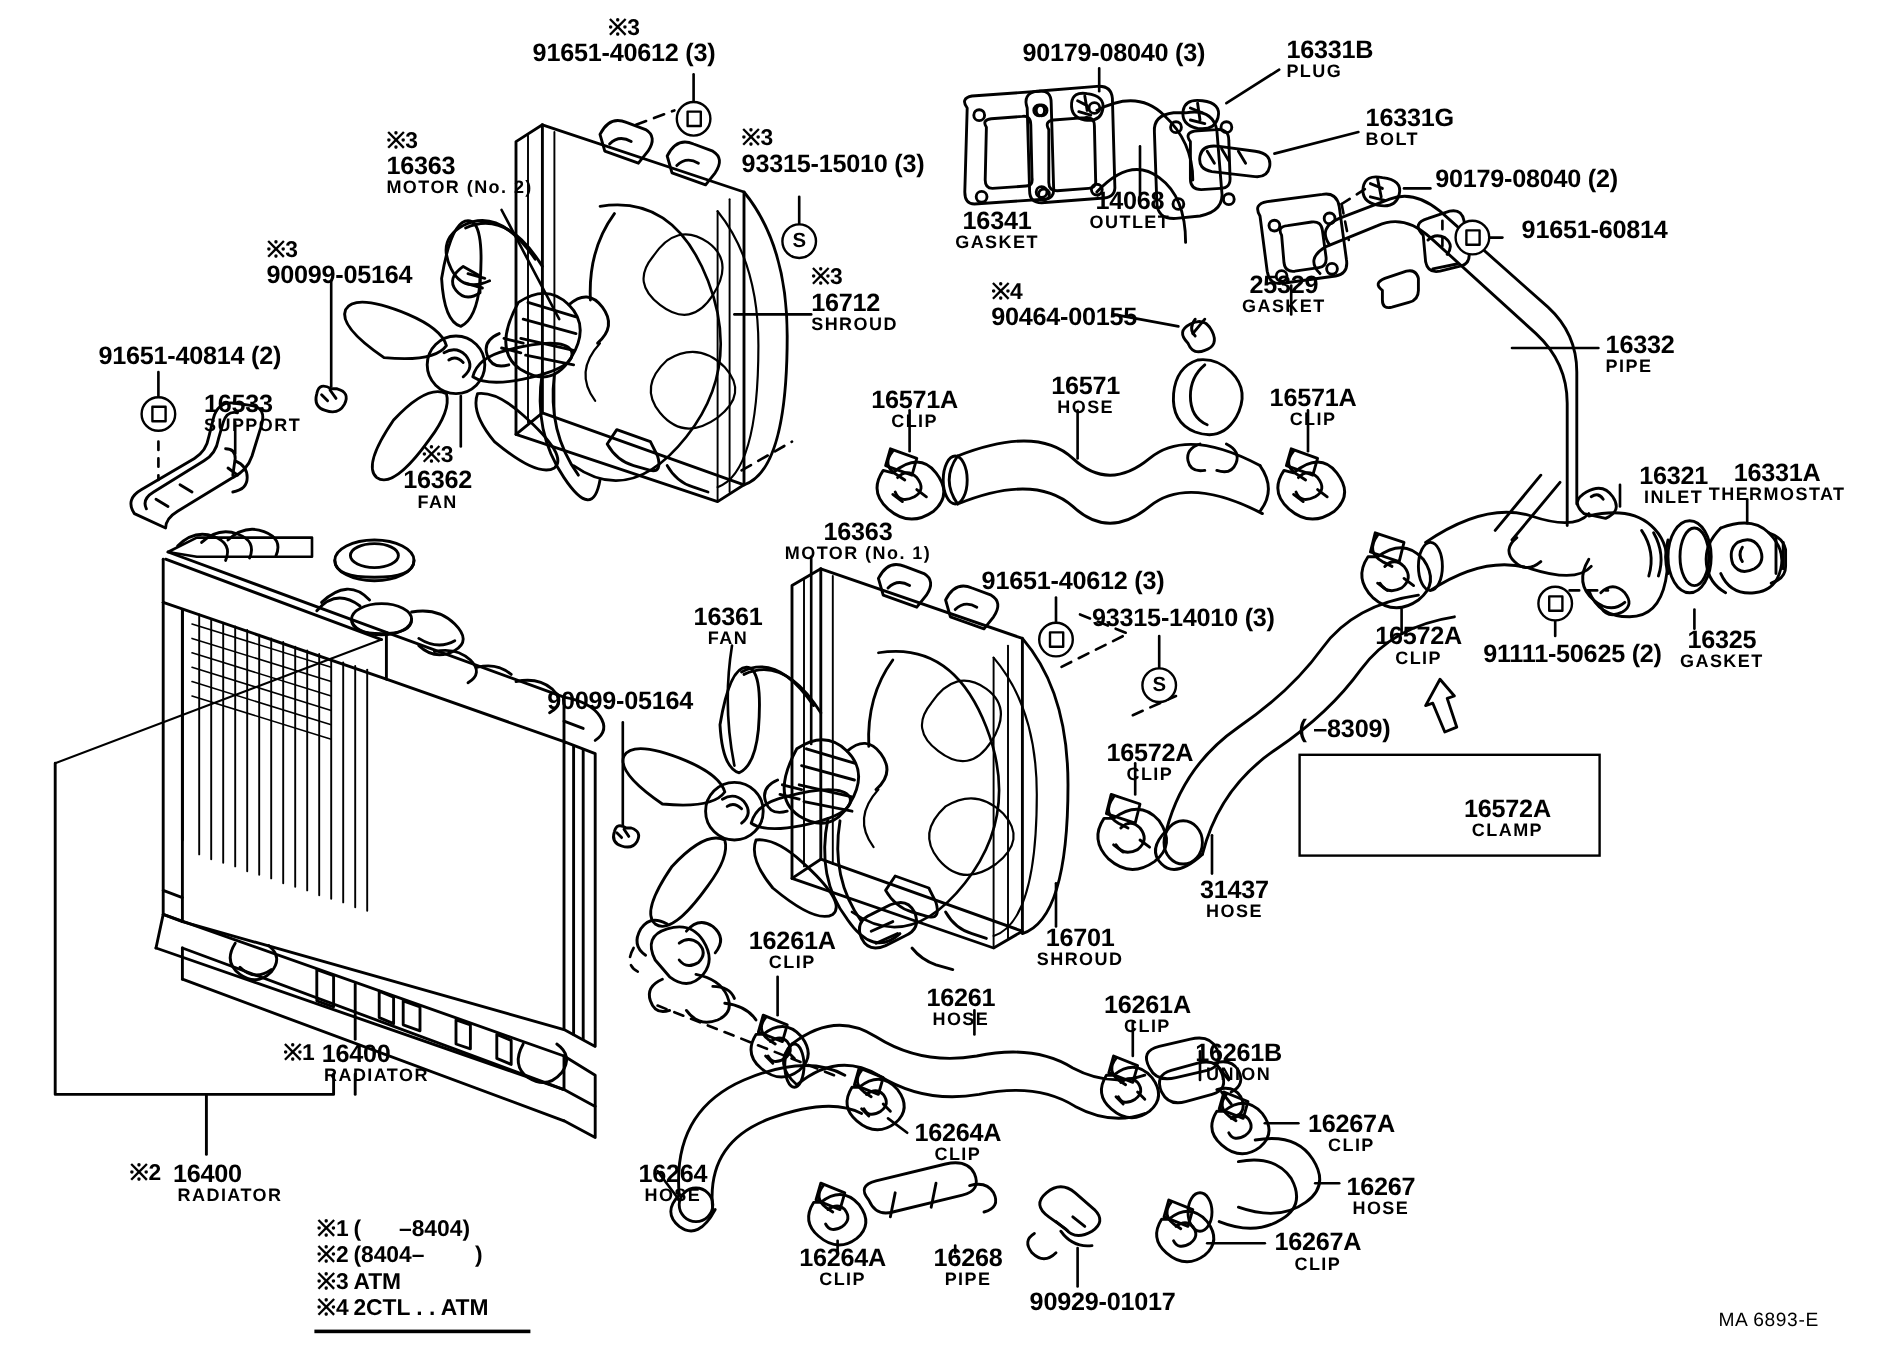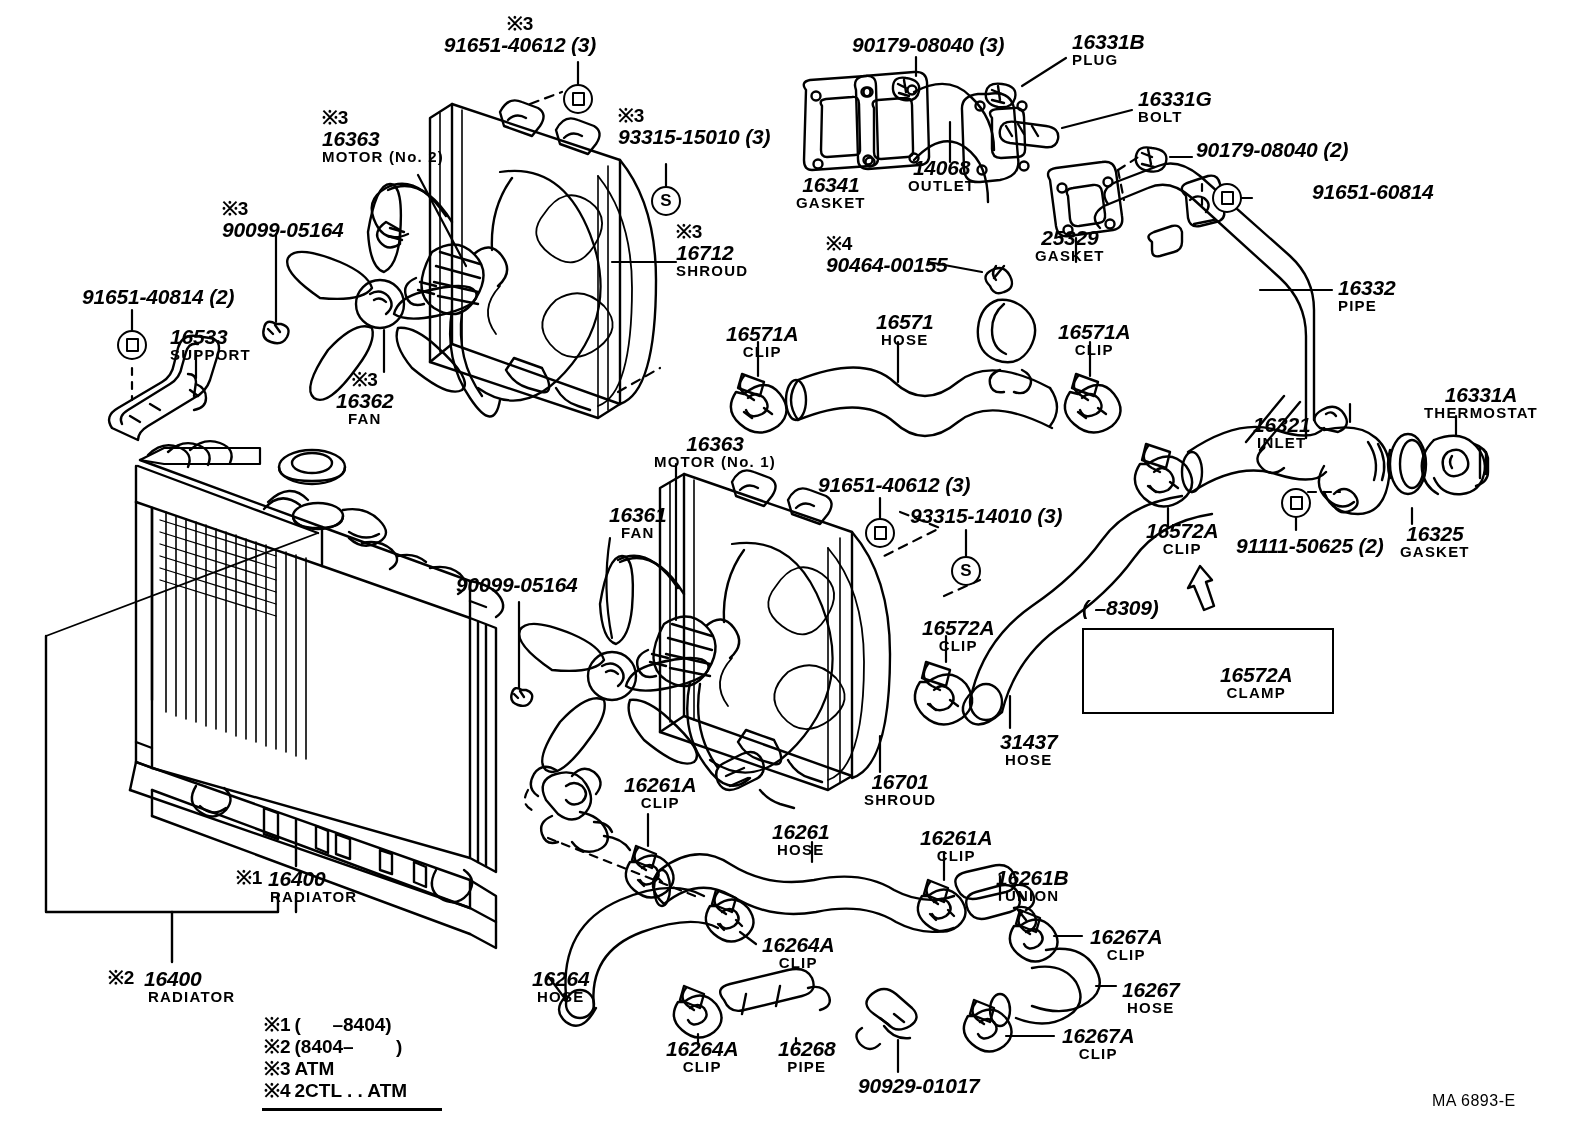--- a/index.html
+++ b/index.html
@@ -2,21 +2,21 @@
 <html><head>
 <meta charset="utf-8">
 <title>Toyota Parts Diagram - Radiator &amp; Water Outlet</title>
 <style>
   html,body{margin:0;padding:0;background:#fff;}
   body{width:1584px;height:1138px;position:relative;overflow:hidden;
        font-family:"Liberation Sans",sans-serif;color:#000;}
   #sheet{position:absolute;inset:0;width:1584px;height:1138px;}
   svg.art{position:absolute;left:0;top:0;width:1584px;height:1138px;overflow:visible;}
   .lbl{position:absolute;white-space:nowrap;font-weight:bold;letter-spacing:-0.2px;}
-  .num{font-size:21px;line-height:21px;font-weight:bold;font-style:italic;}
+  .num{font-size:21px;line-height:21px;font-weight:bold;}
   .sub{font-size:15px;line-height:16px;font-weight:bold;letter-spacing:1.2px;}
   .mark{font-size:19px;line-height:20px;font-weight:bold;}
   .cen{text-align:center;}
   .legend{position:absolute;font-weight:bold;}
   .legend td{font-size:19px;font-weight:bold;padding:0 2px;line-height:22px;white-space:pre;}
   .code{position:absolute;font-size:16px;font-weight:normal;letter-spacing:0.5px;text-align:center;}
   .cir{position:absolute;width:30px;height:30px;border:2.5px solid #000;border-radius:50%;
        display:flex;align-items:center;justify-content:center;font-size:17px;font-weight:bold;
        background:#fff;box-sizing:border-box;}
   .cir b{display:block;border:2px solid #000;width:13px;height:14px;box-sizing:border-box;
@@ -611,21 +611,21 @@
   <div class="lbl cen" style="left:1035px;top:227px;">
     <div class="num">25329</div>
     <div class="sub">GASKET</div>
   </div>
   <div class="lbl" style="left:1196px;top:139px;">
     <div class="num">90179-08040 (2)</div>
   </div>
   <div class="cir" style="left:1212px;top:183px;">
       <b></b>
     </div>
-  <div class="lbl" style="left:1268px;top:181px;margin-left:44px;">
+  <div class="lbl" style="left:1268px;top:181px;">
     <div class="num">91651-60814</div>
   </div>
   <div class="lbl" style="left:1338px;top:277px;">
     <div class="num">16332</div>
     <div class="sub">PIPE</div>
   </div>
 
   <div class="lbl" style="left:826px;top:234px;">
     <div class="mark">※4</div>
     <div class="num">90464-00155</div>
@@ -637,21 +637,21 @@
   </div>
   <div class="lbl cen" style="left:876px;top:311px;">
     <div class="num">16571</div>
     <div class="sub">HOSE</div>
   </div>
   <div class="lbl cen" style="left:1058px;top:321px;">
     <div class="num">16571A</div>
     <div class="sub">CLIP</div>
   </div>
 
-  <div class="lbl cen" style="left:1253px;top:386px;margin-top:28px;">
+  <div class="lbl cen" style="left:1366px;top:386px;">
     <div class="num">16321</div>
     <div class="sub">INLET</div>
   </div>
   <div class="lbl cen" style="left:1424px;top:384px;">
     <div class="num">16331A</div>
     <div class="sub">THERMOSTAT</div>
   </div>
   <div class="lbl cen" style="left:1146px;top:520px;">
     <div class="num">16572A</div>
     <div class="sub">CLIP</div>
@@ -664,21 +664,21 @@
   </div>
   <div class="lbl cen" style="left:1400px;top:523px;">
     <div class="num">16325</div>
     <div class="sub">GASKET</div>
   </div>
 
   <div class="lbl cen" style="left:654px;top:433px;">
     <div class="num">16363</div>
     <div class="sub">MOTOR (No. 1)</div>
   </div>
-  <div class="lbl cen" style="left:578px;top:504px;margin-left:31px;">
+  <div class="lbl cen" style="left:578px;top:504px;">
     <div class="num">16361</div>
     <div class="sub">FAN</div>
   </div>
   <div class="lbl" style="left:456px;top:574px;">
     <div class="num">90099-05164</div>
   </div>
   <div class="lbl" style="left:818px;top:474px;">
     <div class="num">91651-40612 (3)</div>
   </div>
   <div class="cir" style="left:865px;top:518px;">

